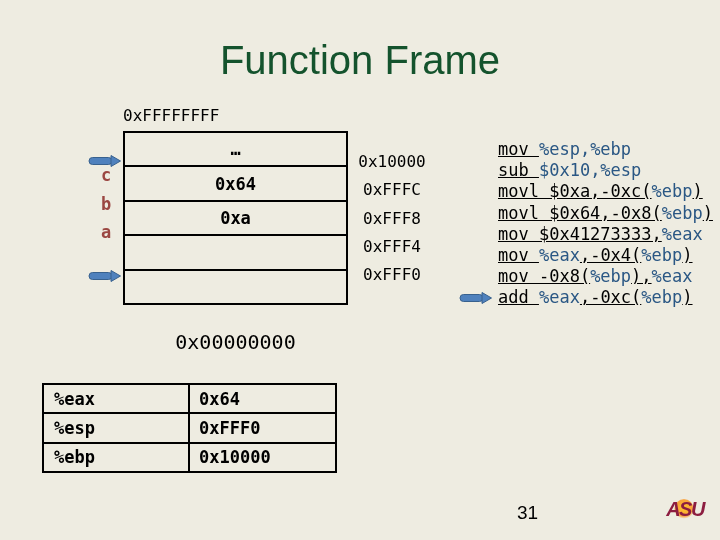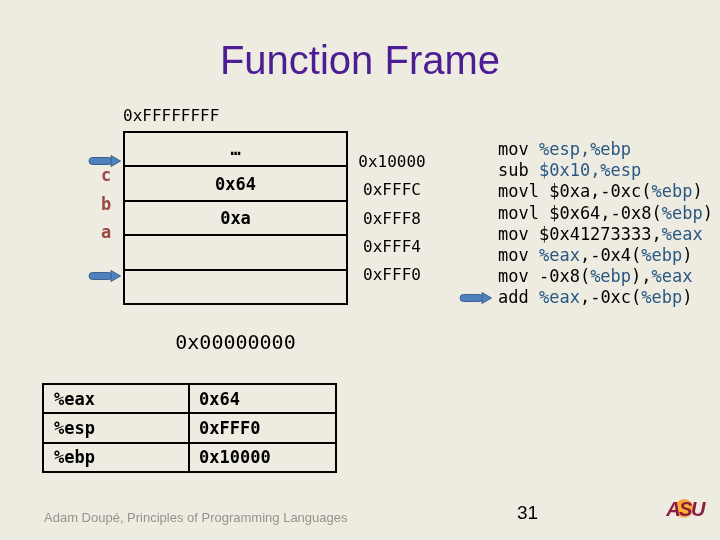--- a/index.html
+++ b/index.html
@@ -8,21 +8,21 @@
     --asu-maroon:#8C1D40; --asu-gold:#FFC627; --footer-gray:#95948C;
   }
   html,body{margin:0;padding:0;background:#fff;}
   .slide{
     position:relative;width:720px;height:540px;overflow:hidden;
     background:var(--bg);font-family:"Liberation Sans",sans-serif;color:#000;
   }
   .mono{font-family:"DejaVu Sans Mono",monospace;}
   .title{
     position:absolute;left:0;top:40px;width:720px;text-align:center;
-    font-size:40px;line-height:40px;font-weight:400;color:#4c1d95;
+    font-size:40px;line-height:40px;font-weight:400;color:#14532d;
   }
   .addr-top{
     position:absolute;left:123px;top:106px;width:225px;text-align:left;
     font-family:"DejaVu Sans Mono",monospace;font-size:16px;line-height:19px;
   }
   .stack-labels{
     position:absolute;left:93px;top:133px;width:26px;height:170px;
     display:flex;flex-direction:column;
   }
   .stack-label{
@@ -43,21 +43,21 @@
   .stack-row:last-child{border-bottom:none;}
   .stack-addrs{position:absolute;left:350px;top:131px;width:84px;height:174px;}
   .stack-addr{
     position:absolute;left:0;width:84px;text-align:center;
     font-family:"DejaVu Sans Mono",monospace;font-size:16px;line-height:19px;
   }
   .asm{
     position:absolute;left:498px;top:139px;white-space:pre;
     font-family:"DejaVu Sans Mono",monospace;font-size:17px;line-height:21.2px;
   }
-  .seg-black{color:#000;}
+  .seg-black{color:#000;text-decoration:underline;}
   .seg-blue{color:var(--blue);}
   .addr-bottom{
     position:absolute;left:123px;top:333px;width:225px;text-align:center;
     font-family:"DejaVu Sans Mono",monospace;font-size:20px;line-height:19px;
   }
   .reg-table{
     position:absolute;left:42px;top:383px;width:295px;height:90px;
     border:2px solid #000;box-sizing:border-box;display:flex;flex-direction:column;
   }
   .reg-row{flex:1;border-bottom:2px solid #000;display:flex;}
@@ -153,21 +153,20 @@
       <div class="reg-row">
         <div class="reg-name">%esp</div>
         <div class="reg-value">0xFFF0</div>
       </div>
       <div class="reg-row">
         <div class="reg-name">%ebp</div>
         <div class="reg-value">0x10000</div>
       </div>
     </div>
 
-  <div class="footer-credit">Adam Doupé, Principles of Programming Languages</div>
 
   <div class="page-number">31</div>
 
   <div class="asu-logo">
     <span class="asu-sun"></span>
     <span class="asu-text">ASU</span>
   </div>
 
 </div>
 

